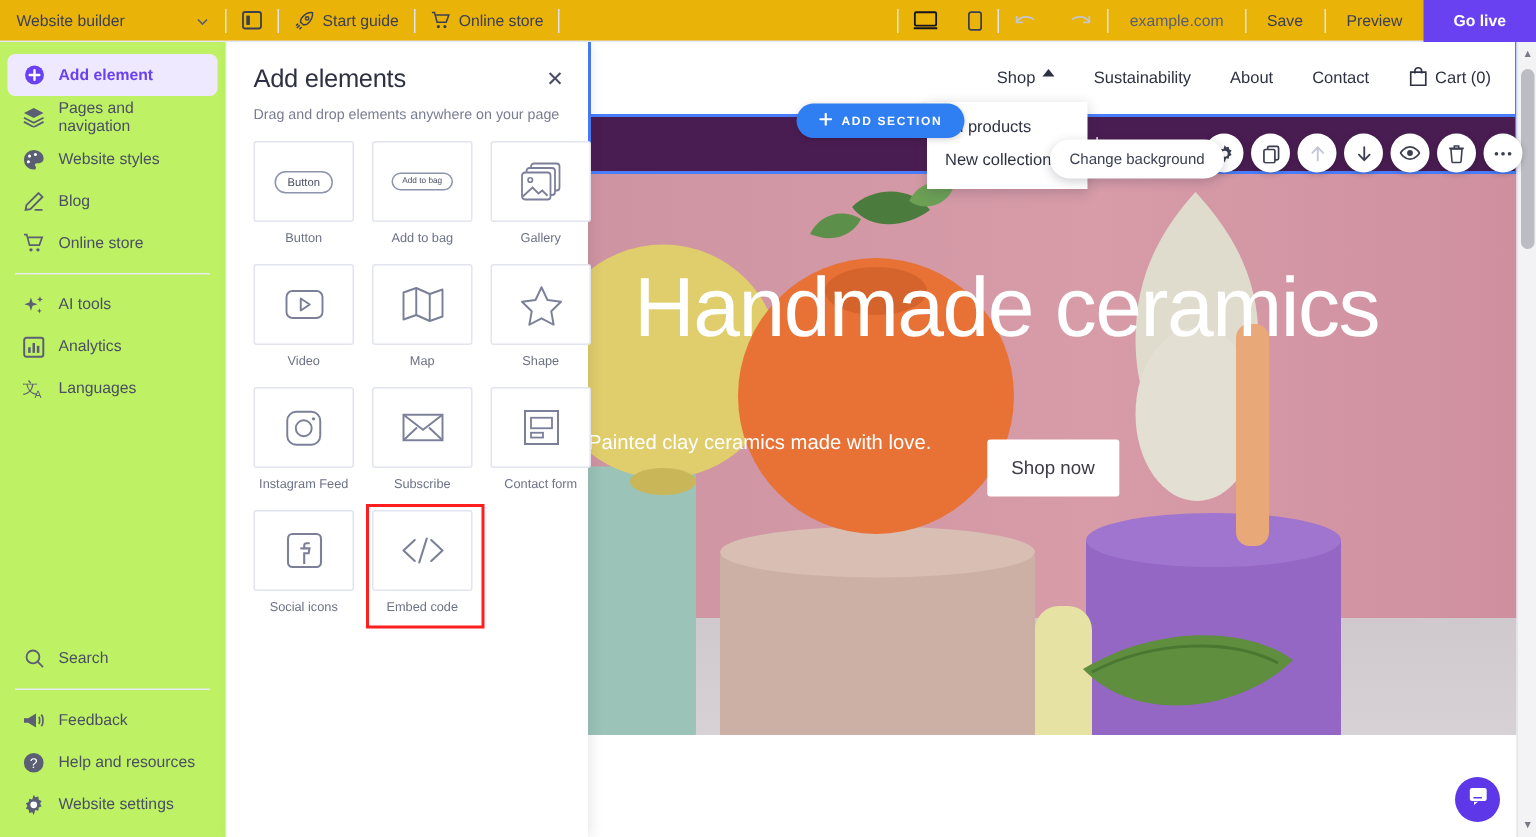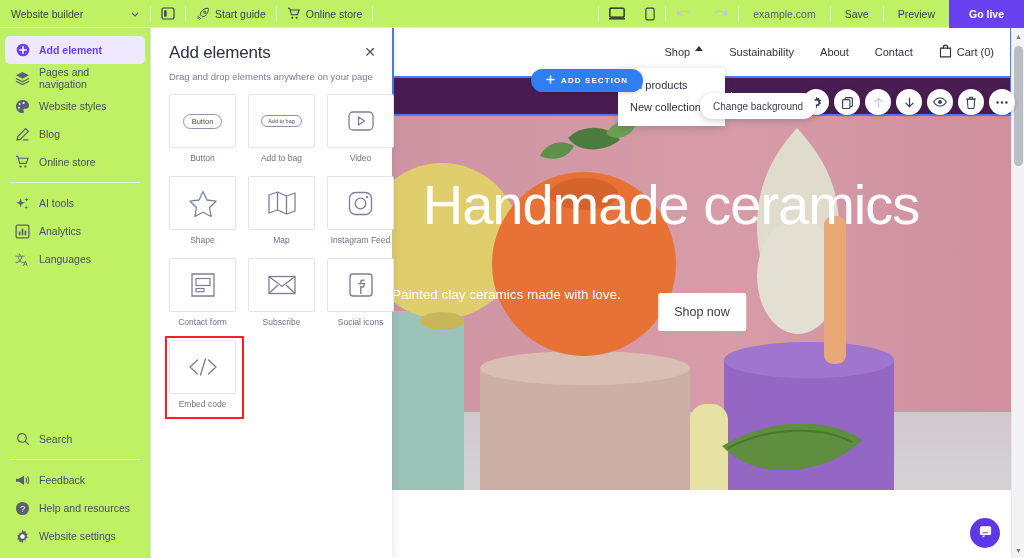--- a/index.html
+++ b/index.html
@@ -7,21 +7,21 @@
     width: 1024px; height: 558px;
     font-family: "Liberation Sans", sans-serif;
     background: #ffffff;
     overflow: hidden;
   }
   #app { position: relative; width: 1024px; height: 558px; }
 
   
   .topbar {
     position: absolute; left: 0; top: 0; width: 1024px; height: 28px;
-    background: #bef264; border-bottom: 1px solid #e4e6ef;
+    background: #eab308; border-bottom: 1px solid #e4e6ef;
     display: flex; align-items: center; z-index: 40;
   }
   .wb-select {
     width: 150px; height: 27px; display: flex; align-items: center;
     justify-content: space-between; padding: 0 10px 0 11px;
     font-size: 10.5px; color: #3b3f51; cursor: pointer;
   }
   .topbar-div { width: 1px; height: 16px; background: #e0e2ec; }
   .tb-item {
     display: flex; align-items: center; gap: 5px; height: 27px;
@@ -528,81 +528,93 @@
       </div>
 
       <div class="cell">
         <div class="cell-box">
           <span class="mini-btn small">Add to bag</span>
         </div>
         <div class="cell-label">Add to bag</div>
       </div>
 
 
+      <div class="cell">
+        <div class="cell-box">
+          <svg width="30" height="28" viewBox="0 0 30 28">
+            <rect x="8" y="2" width="19" height="18" rx="2" fill="none" stroke="#7b8098" stroke-width="1.2"></rect>
+            <rect x="5" y="5" width="19" height="18" rx="2" fill="#fff" stroke="#7b8098" stroke-width="1.2"></rect>
+            <rect x="2" y="8" width="19" height="18" rx="2" fill="#fff" stroke="#7b8098" stroke-width="1.2"></rect>
+            <circle cx="7.5" cy="13" r="1.5" fill="none" stroke="#7b8098" stroke-width="1.1"></circle>
+            <path d="M2.5 24 9 18l4 4 2.5-2 3.5 3.5" fill="none" stroke="#7b8098" stroke-width="1.2"></path>
+          </svg>
+        </div>
+        <div class="cell-label">Gallery</div>
+      </div>
 
       <div class="cell">
         <div class="cell-box">
           <svg width="30" height="24" viewBox="0 0 30 24">
             <rect x="3" y="3" width="24" height="18" rx="4" fill="none" stroke="#7b8098" stroke-width="1.3"></rect>
             <path d="M12.5 8 18.5 12 12.5 16z" fill="none" stroke="#7b8098" stroke-width="1.3" stroke-linejoin="round"></path>
           </svg>
         </div>
         <div class="cell-label">Video</div>
       </div>
 
       <div class="cell">
         <div class="cell-box">
-          <svg width="30" height="29" viewBox="0 0 30 29">
-            <path d="M15 2.5 19 11 28 12.2 21.5 18.5 23.1 27.5 15 23.2 6.9 27.5 8.5 18.5 2 12.2 11 11z" fill="none" stroke="#7b8098" stroke-width="1.3" stroke-linejoin="round"></path>
-          </svg>
-        </div>
-        <div class="cell-label">Shape</div>
-      </div>
-
-      <div class="cell">
-        <div class="cell-box">
           <svg width="30" height="26" viewBox="0 0 30 26">
             <path d="M2 5 10.5 2 19.5 6 28 3v18l-8.5 3-9-4L2 23z" fill="none" stroke="#7b8098" stroke-width="1.3" stroke-linejoin="round"></path>
             <path d="M10.5 2v18M19.5 6v18" fill="none" stroke="#7b8098" stroke-width="1.3"></path>
           </svg>
         </div>
         <div class="cell-label">Map</div>
+      </div>
+
+      <div class="cell">
+        <div class="cell-box">
+          <svg width="30" height="29" viewBox="0 0 30 29">
+            <path d="M15 2.5 19 11 28 12.2 21.5 18.5 23.1 27.5 15 23.2 6.9 27.5 8.5 18.5 2 12.2 11 11z" fill="none" stroke="#7b8098" stroke-width="1.3" stroke-linejoin="round"></path>
+          </svg>
+        </div>
+        <div class="cell-label">Shape</div>
       </div>
 
       <div class="cell">
         <div class="cell-box">
           <svg width="27" height="27" viewBox="0 0 27 27">
             <rect x="2.5" y="2.5" width="22" height="22" rx="6" fill="none" stroke="#7b8098" stroke-width="1.3"></rect>
             <circle cx="13.5" cy="13.5" r="5.3" fill="none" stroke="#7b8098" stroke-width="1.3"></circle>
             <circle cx="20" cy="7.2" r="1.1" fill="#7b8098"></circle>
           </svg>
         </div>
         <div class="cell-label">Instagram Feed</div>
       </div>
 
       <div class="cell">
         <div class="cell-box">
+          <svg width="30" height="22" viewBox="0 0 30 22">
+            <rect x="2" y="2.5" width="26" height="17" fill="none" stroke="#7b8098" stroke-width="1.3"></rect>
+            <path d="M2 2.5 15 12.5 28 2.5" fill="none" stroke="#7b8098" stroke-width="1.3"></path>
+            <path d="M2 19.5 11 11M28 19.5 19 11" fill="none" stroke="#7b8098" stroke-width="1.3"></path>
+          </svg>
+        </div>
+        <div class="cell-label">Subscribe</div>
+      </div>
+
+      <div class="cell">
+        <div class="cell-box">
           <svg width="28" height="26" viewBox="0 0 28 26">
             <path d="M3 2h22v22H3z" fill="none" stroke="#7b8098" stroke-width="1.3"></path>
             <rect x="7" y="6.5" width="14" height="7" fill="none" stroke="#7b8098" stroke-width="1.2"></rect>
             <rect x="7" y="16.5" width="8" height="3.2" fill="none" stroke="#7b8098" stroke-width="1.2"></rect>
           </svg>
         </div>
         <div class="cell-label">Contact form</div>
-      </div>
-
-      <div class="cell">
-        <div class="cell-box">
-          <svg width="30" height="22" viewBox="0 0 30 22">
-            <rect x="2" y="2.5" width="26" height="17" fill="none" stroke="#7b8098" stroke-width="1.3"></rect>
-            <path d="M2 2.5 15 12.5 28 2.5" fill="none" stroke="#7b8098" stroke-width="1.3"></path>
-            <path d="M2 19.5 11 11M28 19.5 19 11" fill="none" stroke="#7b8098" stroke-width="1.3"></path>
-          </svg>
-        </div>
-        <div class="cell-label">Subscribe</div>
       </div>
 
       <div class="cell">
         <div class="cell-box">
           <svg width="26" height="26" viewBox="0 0 26 26">
             <rect x="2" y="2" width="22" height="22" rx="3" fill="none" stroke="#7b8098" stroke-width="1.4"></rect>
             <path d="M16.5 8.2h-2.1c-1 0-1.6.6-1.6 1.6v1.8h3.5l-.5 3.2h-3V22" fill="none" stroke="#7b8098" stroke-width="1.4"></path>
             <path d="M10.2 11.6h2.6" fill="none" stroke="#7b8098" stroke-width="1.4"></path>
           </svg>
         </div>

